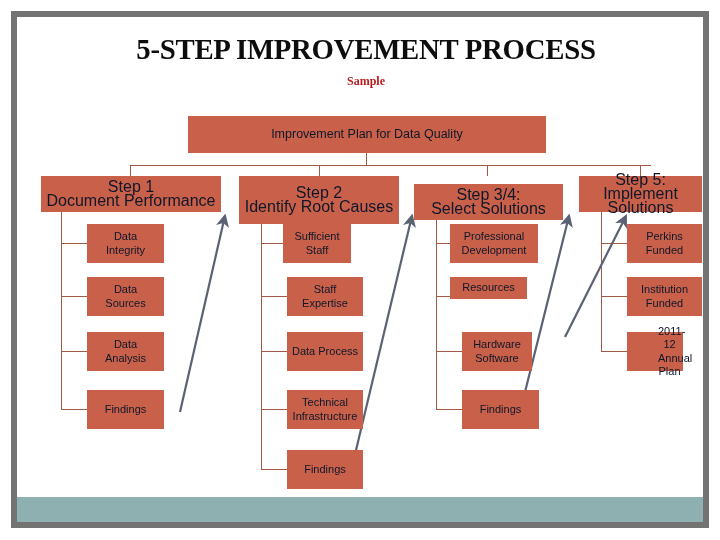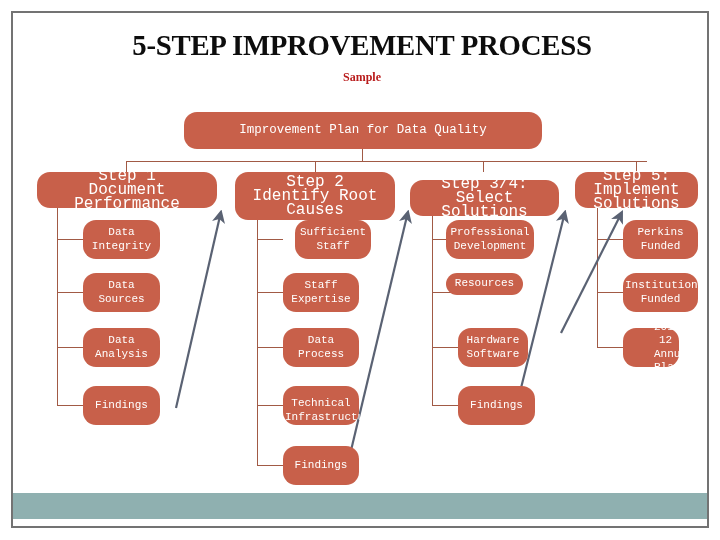--- a/index.html
+++ b/index.html
@@ -13,21 +13,21 @@
     overflow: hidden;
     font-family: "Liberation Serif", "DejaVu Serif", serif;
   }
 
   #slide {
     position: absolute;
     left: 11px;
     top: 11px;
     width: 698px;
     height: 517px;
-    border: 2px solid #737373;
+    border: 6px solid #737373;
     background: #ffffff;
     box-sizing: border-box;
     overflow: hidden;
   }
 
   
   .title {
     position: absolute;
     left: 0;
     top: 15px;
@@ -52,31 +52,30 @@
     font-weight: bold;
     font-size: 12px;
     line-height: 14px;
     color: #b91c1c;
   }
 
   
   .box {
     position: absolute;
     background: #c8604a;
-    color: #ffffff;
+    color: #0f172a;
     display: flex;
     align-items: center;
     justify-content: center;
     text-align: center;
-    font-family: Liberation Mono, monospace;
+    font-family: Liberation Sans, sans-serif;
     font-size: 11px;
     line-height: 13.5px;
     box-sizing: border-box;
     padding: 1px 2px;
-    border-radius: 13px;
   }
   .box.header-box {
     font-size: 12.5px;
     line-height: 15px;
   }
   .box.step-box {
     font-size: 16px;
     line-height: 14px;
   }
   .box .box-lines {
@@ -217,38 +216,38 @@
       <div>Data</div>
       <div>Analysis</div>
     </div>
   </div>
   <div class="box" style="left:70px; top:373px; width:77px; height:39px;">
     <div class="box-lines">
       <div>Findings</div>
     </div>
   </div>
 
-  <div class="box" style="left:282px; top:207px; width:76px; height:39px;">
+  <div class="box" style="left:266px; top:207px; width:68px; height:39px;">
     <div class="box-lines">
       <div>Sufficient</div>
       <div>Staff</div>
     </div>
   </div>
   <div class="box" style="left:270px; top:260px; width:76px; height:39px;">
     <div class="box-lines">
       <div>Staff</div>
       <div>Expertise</div>
     </div>
   </div>
   <div class="box" style="left:270px; top:315px; width:76px; height:39px;">
     <div class="box-lines">
       <div>Data Process</div>
     </div>
   </div>
-  <div class="box" style="left:270px; top:373px; width:76px; height:39px;align-items:flex-end;">
+  <div class="box" style="left:270px; top:373px; width:76px; height:39px;">
     <div class="box-lines">
       <div>Technical</div>
       <div>Infrastructure</div>
     </div>
   </div>
   <div class="box" style="left:270px; top:433px; width:76px; height:39px;">
     <div class="box-lines">
       <div>Findings</div>
     </div>
   </div>

